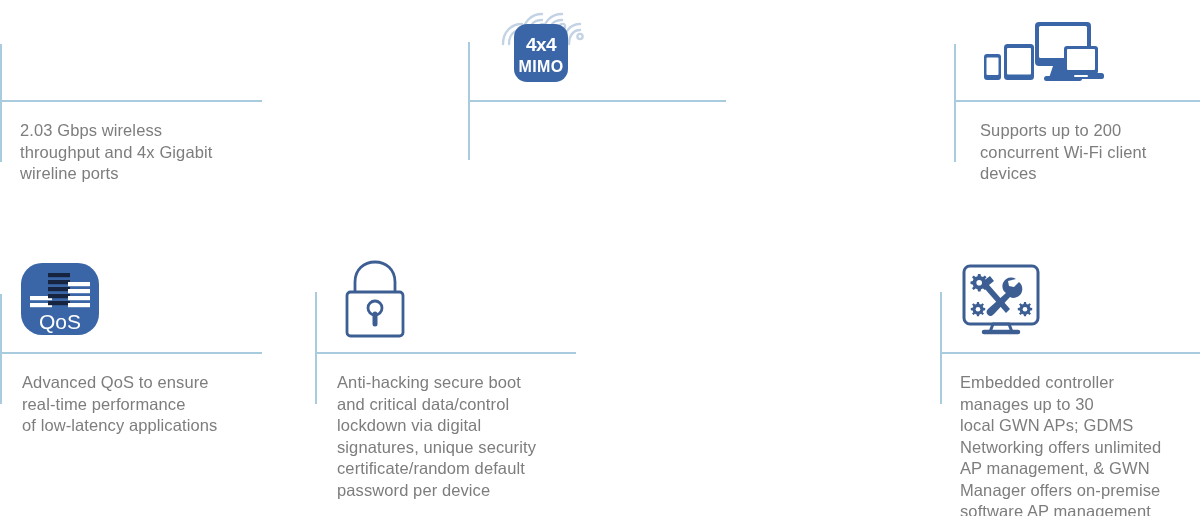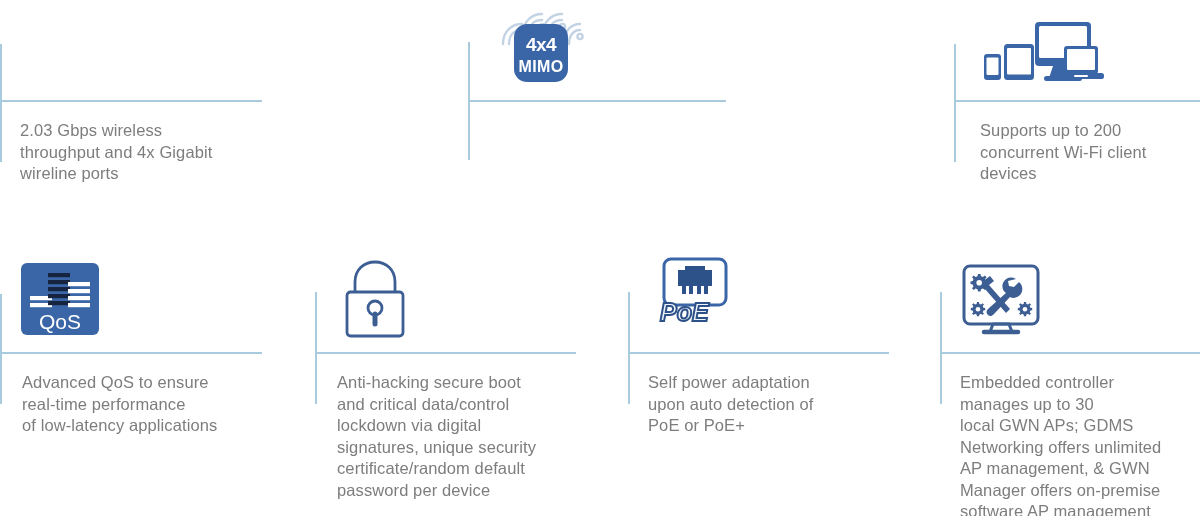--- a/index.html
+++ b/index.html
@@ -82,21 +82,21 @@
   .badge-4x4 .small {
     font-size: 16px;
     font-weight: bold;
     line-height: 1;
     margin-top: 5px;
     letter-spacing: 0.4px;
   }
   .badge-qos {
     width: 78px;
     height: 72px;
-    border-radius: 6px;
+    border-radius: 21px;
   }
   .badge-qos .qos-label {
     position: absolute;
     left: 0;
     bottom: 3px;
     width: 78px;
     font-size: 21px;
     line-height: 1;
     color: #ffffff;
   }
@@ -233,36 +233,20 @@
     </div>
 
     <div class="feature-text" style="left:22px; top:122px; width:285px;">Anti-hacking secure boot
 and critical data/control
 lockdown via digital
 signatures, unique security
 certificate/random default
 password per device</div>
   </div>
 
-  <div class="feature-block" style="left:628px; top:250px; width:300px; height:266px;">
-    <div class="divider-v" style="left:0px; top:42px; height:112px;"></div>
-    <div class="divider-h" style="left:0px; top:102px; width:261px;"></div>
-
-    <div style="position:absolute; left:28px; top:6px; width:100px; height:90px;">
-      <svg width="72" height="52" viewBox="0 0 72 52" style="position:absolute; left:5px; top:0;">
-        <rect x="3" y="3" width="62" height="46" rx="7" fill="none" stroke="#3a66a8" stroke-width="3"></rect>
-        <path d="M17 14 L24 14 L24 10 L44 10 L44 14 L51 14 L51 30 L47 30 L47 38 L43 38 L43 30 L40 30 L40 38 L36 38 L36 30 L32 30 L32 38 L28 38 L28 30 L25 30 L25 38 L21 38 L21 30 L17 30 Z" fill="#2d5189"></path>
-      </svg>
-      <div class="poe-label" style="left:4px; top:42px;">PoE</div>
-    </div>
-
-    <div class="feature-text" style="left:20px; top:122px; width:270px;">Self power adaptation
-upon auto detection of
-PoE or PoE+</div>
-  </div>
 
   <div class="feature-block" style="left:940px; top:250px; width:260px; height:266px;">
     <div class="divider-v" style="left:0px; top:42px; height:112px;"></div>
     <div class="divider-h" style="left:0px; top:102px; width:260px;"></div>
 
     <div style="position:absolute; left:20px; top:12px;">
       <svg width="82" height="78" viewBox="0 0 82 78">
         <g fill="none" stroke="#3d5e93" stroke-width="3">
           <rect x="4" y="4" width="74" height="58" rx="6"></rect>
           <path d="M33 62 L49 62 L52 70 L30 70 Z" stroke-linejoin="round"></path>

